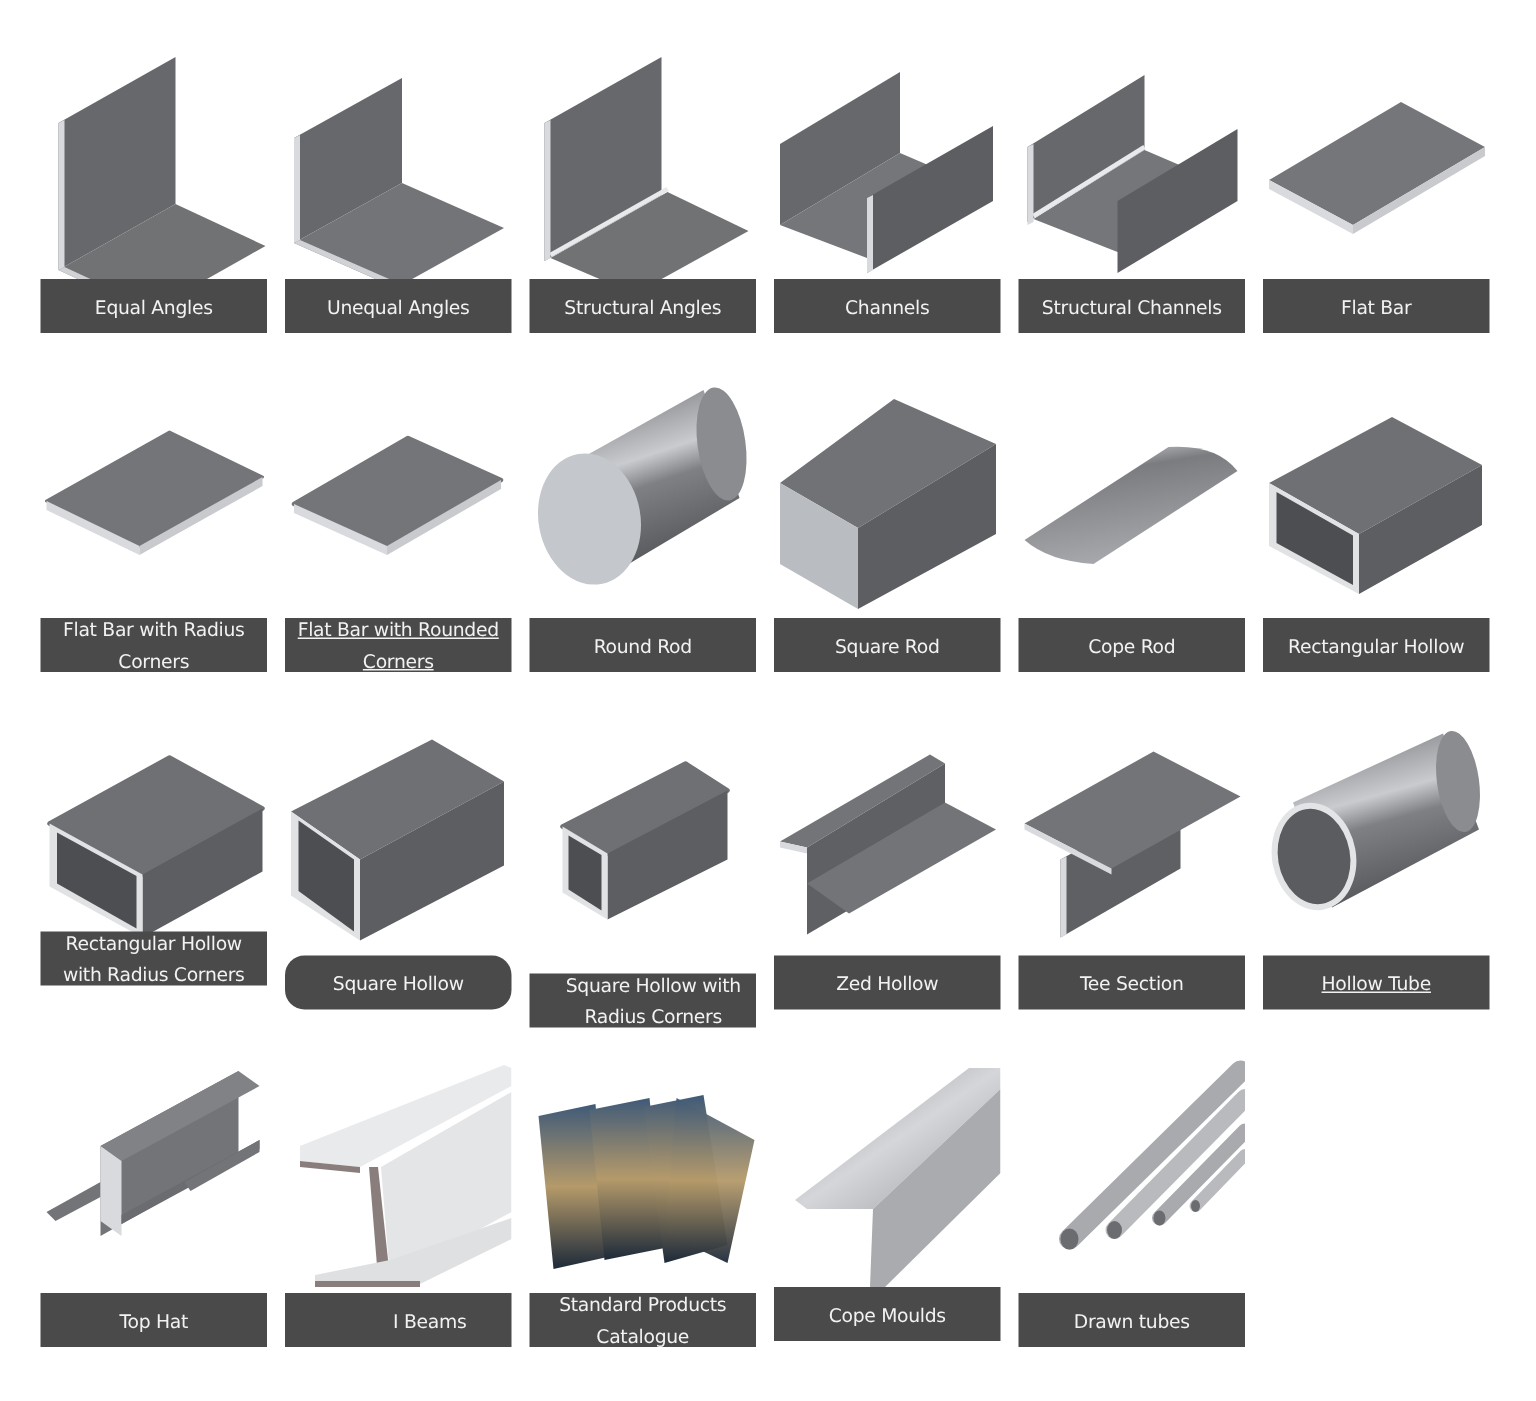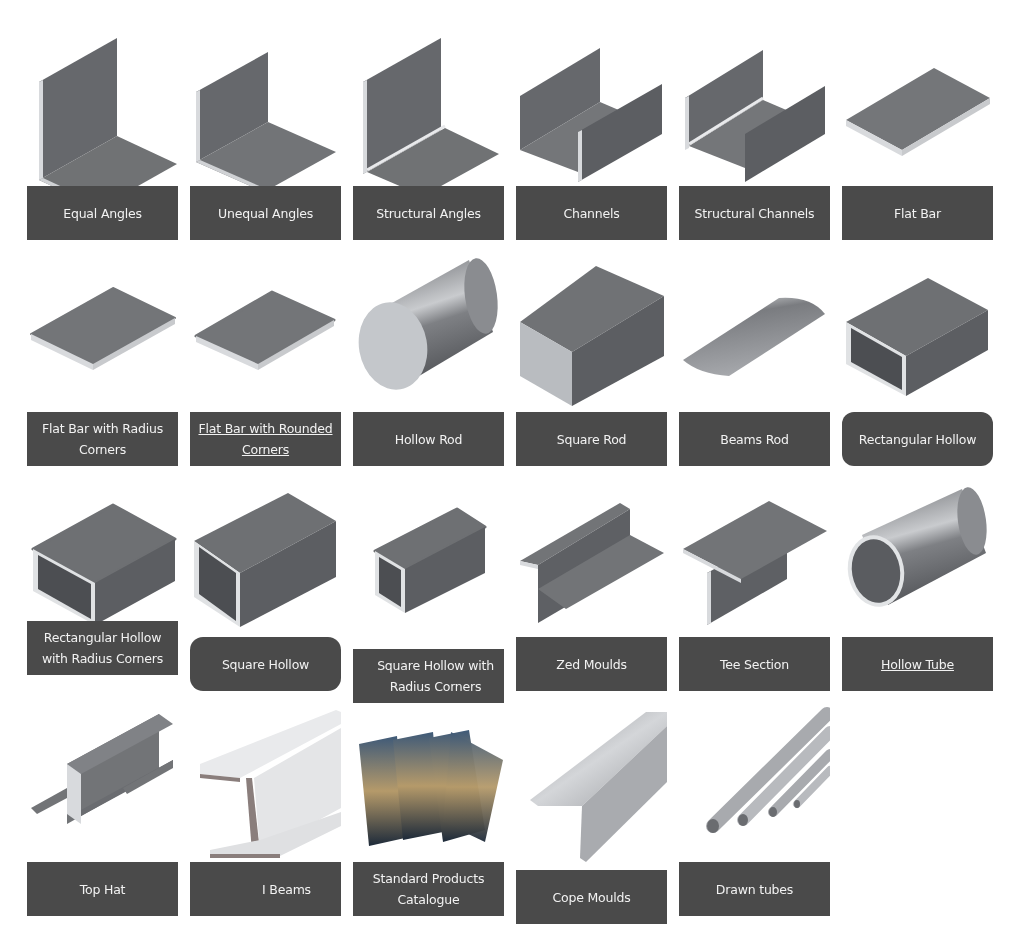--- a/index.html
+++ b/index.html
@@ -1,20 +1,20 @@
 <!DOCTYPE html>
 <html><head>
 <meta charset="utf-8">
 <style>
   html,body{margin:0;padding:0;background:#ffffff;}
   body{width:1024px;height:934px;position:relative;overflow:hidden;font-family:"DejaVu Sans","Liberation Sans",sans-serif;}
   .tile{position:absolute;width:151px;}
   .thumb{position:absolute;left:0;top:0;width:151px;height:160px;}
   .thumb svg{width:151px;height:160px;display:block;}
-  .label{position:absolute;left:0;width:151px;height:54px;background:#4a4a4a;color:#f2f2f2;
+  .label{position:absolute;left:0;width:151px;height:36px;background:#4a4a4a;color:#f2f2f2;
     display:flex;align-items:center;justify-content:center;text-align:center;
     font-size:12.5px;line-height:21px;font-weight:500;letter-spacing:-0.2px;padding:0 6px;box-sizing:border-box;cursor:pointer;}
 </style>
 </head>
 <body>
 
 <div class="tile" style="left:27px;top:26px;">
   <div class="thumb">
     <svg viewBox="0 0 151 160">
         <polygon points="12,56 90,12 90,110 12,154" fill="#66686c"></polygon>
@@ -110,21 +110,21 @@
             <stop offset="0.45" stop-color="#c9cbce"></stop>
             <stop offset="0.6" stop-color="#7e8084"></stop>
             <stop offset="1" stop-color="#55575b"></stop>
           </linearGradient>
         </defs>
         <polygon points="30,56 116,8 140,80 56,130" fill="url(#rr)"></polygon>
         <ellipse cx="128" cy="44" rx="16" ry="38" fill="#8a8c90" transform="rotate(-8 128 44)"></ellipse>
         <ellipse cx="40" cy="94" rx="34" ry="44" fill="#c4c7cb" transform="rotate(-10 40 94)"></ellipse>
       </svg>
   </div>
-  <div class="label" style="top:160px;">Hollow Rod</div>
+  <div class="label" style="top:160px;">Round Rod</div>
 </div>
 <div class="tile" style="left:516px;top:252px;">
   <div class="thumb">
     <svg viewBox="0 0 151 160">
         <polygon points="4,70 80,14 148,44 56,100" fill="#707275"></polygon>
         <polygon points="56,100 148,44 148,104 56,154" fill="#5c5e62"></polygon>
         <polygon points="4,70 56,100 56,154 4,124" fill="#b9bcc0"></polygon>
       </svg>
   </div>
   <div class="label" style="top:160px;">Square Rod</div>
@@ -135,32 +135,32 @@
         <defs>
           <linearGradient id="hr" x1="0" y1="0" x2="0.3" y2="1">
             <stop offset="0" stop-color="#e2e4e6"></stop>
             <stop offset="0.3" stop-color="#7a7c80"></stop>
             <stop offset="1" stop-color="#a6a8ac"></stop>
           </linearGradient>
         </defs>
         <path d="M4,108 L100,46 Q132,44 146,62 L50,124 Q20,122 4,108 Z" fill="url(#hr)"></path>
       </svg>
   </div>
-  <div class="label" style="top:160px;">Beams Rod</div>
+  <div class="label" style="top:160px;">Cope Rod</div>
 </div>
 <div class="tile" style="left:842px;top:252px;">
   <div class="thumb">
     <svg viewBox="0 0 151 160">
         <polygon points="4,70 86,26 146,58 64,104" fill="#6e7073"></polygon>
         <polygon points="64,104 146,58 146,98 64,144" fill="#5c5e62"></polygon>
         <polygon points="4,70 64,104 64,144 4,112" fill="#e0e2e4"></polygon>
         <polygon points="9,76 60,105 60,138 9,110" fill="#4c4e52"></polygon>
       </svg>
   </div>
-  <div class="label" style="top:160px;border-radius:12px;">Rectangular Hollow</div>
+  <div class="label" style="top:160px;">Rectangular Hollow</div>
 </div>
 
 <div class="tile" style="left:27px;top:477px;">
   <div class="thumb">
     <svg viewBox="0 0 151 160">
         <polygon points="6,72 86,28 148,62 68,106" fill="#6e7073" stroke="#6e7073" stroke-linejoin="round" stroke-width="3"></polygon>
         <polygon points="68,106 148,62 148,104 68,148" fill="#5c5e62"></polygon>
         <polygon points="6,72 68,106 68,148 6,114" fill="#e0e2e4"></polygon>
         <polygon points="11,78 64,107 64,142 11,112" fill="#4c4e52"></polygon>
       </svg>
@@ -191,21 +191,21 @@
 </div>
 <div class="tile" style="left:516px;top:477px;">
   <div class="thumb">
     <svg viewBox="0 0 151 160">
         <polygon points="4,84 104,26 114,32 22,88" fill="#727477"></polygon>
         <polygon points="22,88 114,32 114,92 22,146" fill="#5e6064"></polygon>
         <polygon points="22,146 114,92 148,110 50,166" fill="#727477" transform="translate(0,-34)"></polygon>
         <polygon points="4,84 22,88 22,92 4,88" fill="#d8dadd"></polygon>
       </svg>
   </div>
-  <div class="label" style="top:160px;">Zed Moulds</div>
+  <div class="label" style="top:160px;">Zed Hollow</div>
 </div>
 <div class="tile" style="left:679px;top:477px;">
   <div class="thumb">
     <svg viewBox="0 0 151 160">
         <polygon points="28,120 108,76 108,126 28,172" fill="#5e6064" transform="translate(0,-24)"></polygon>
         <polygon points="4,72 90,24 148,54 62,102" fill="#727477"></polygon>
         <polygon points="4,72 62,102 62,106 4,76" fill="#d8dadd"></polygon>
         <polygon points="28,96 32,94 32,146 28,148" fill="#d8dadd"></polygon>
       </svg>
   </div>
@@ -282,21 +282,21 @@
           <linearGradient id="cm" x1="0" y1="0" x2="1" y2="1">
             <stop offset="0" stop-color="#8c8e92"></stop>
             <stop offset="0.5" stop-color="#d4d6d9"></stop>
             <stop offset="1" stop-color="#9a9ca0"></stop>
           </linearGradient>
         </defs>
         <polygon points="14,98 130,10 151,10 151,24 66,104 22,104" fill="url(#cm)"></polygon>
         <polygon points="66,104 151,24 151,80 70,160 64,156" fill="#a9abaf"></polygon>
       </svg>
   </div>
-  <div class="label" style="top:168px;">Cope Moulds</div>
+  <div class="label" style="top:156px;">Cope Moulds</div>
 </div>
 <div class="tile" style="left:679px;top:702px;">
   <div class="thumb">
     <svg viewBox="0 0 151 160">
         <g stroke-linecap="round">
           <line x1="34" y1="124" x2="148" y2="12" stroke="#a8aaae" stroke-width="14"></line>
           <line x1="64" y1="118" x2="151" y2="30" stroke="#b8babe" stroke-width="12"></line>
           <line x1="94" y1="110" x2="151" y2="52" stroke="#a8aaae" stroke-width="10"></line>
           <line x1="118" y1="102" x2="151" y2="68" stroke="#b8babe" stroke-width="8"></line>
         </g>

